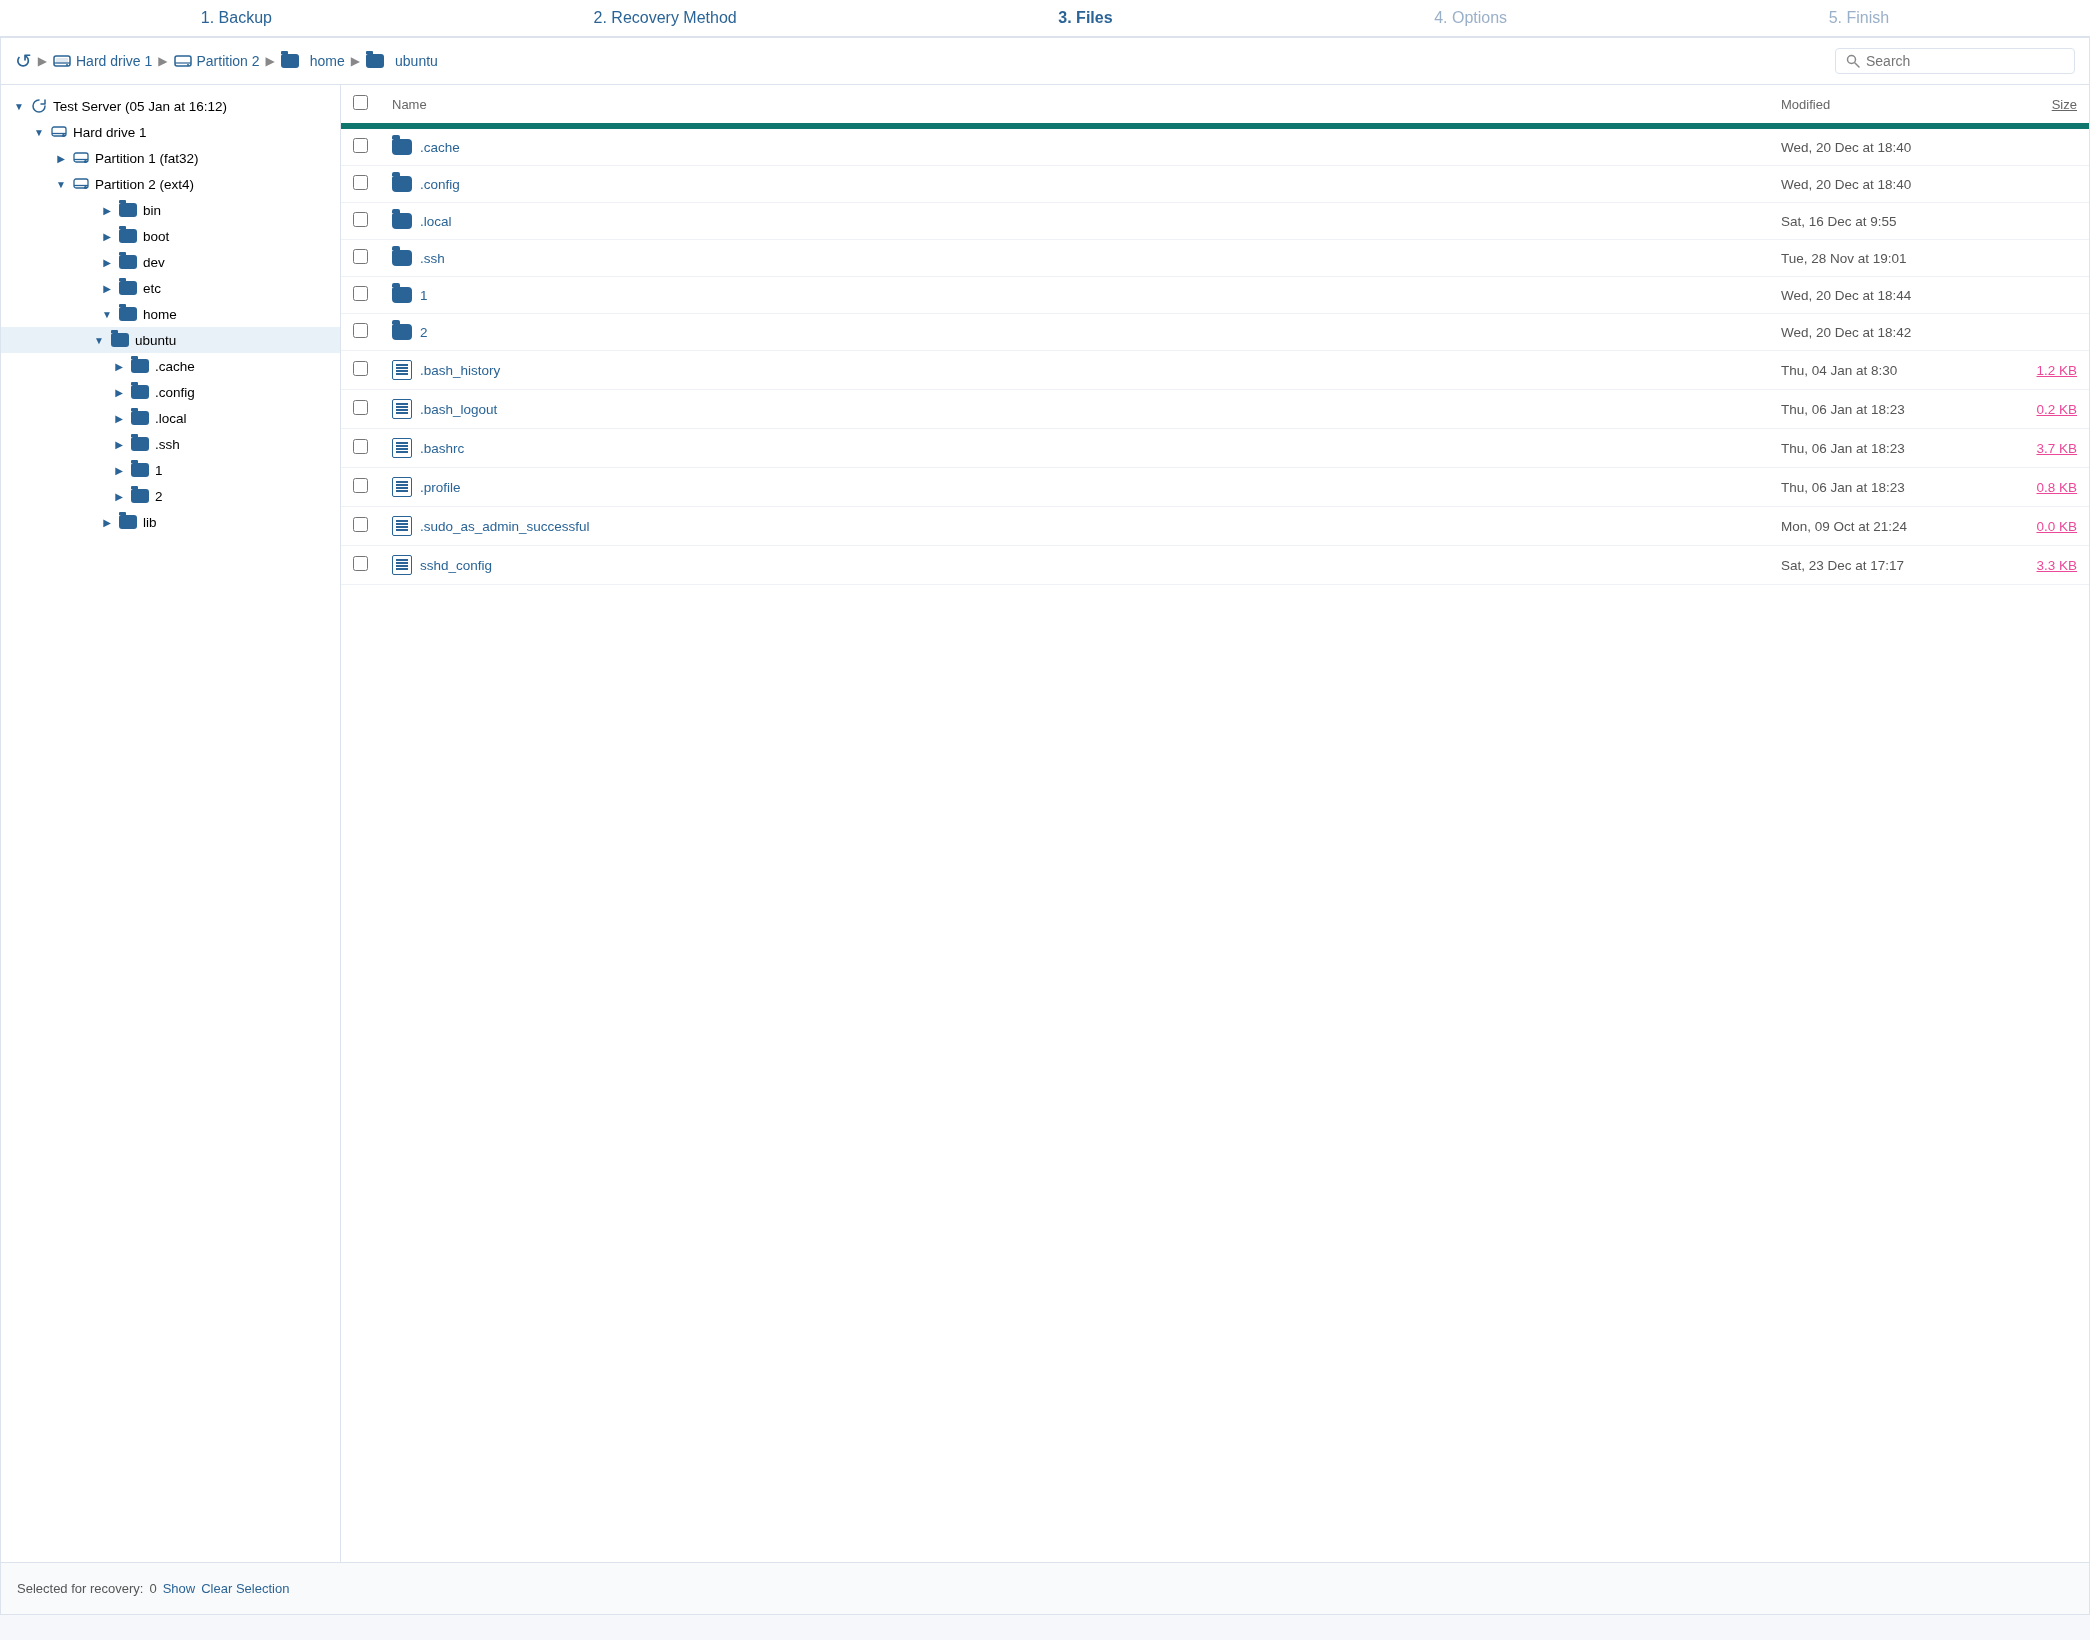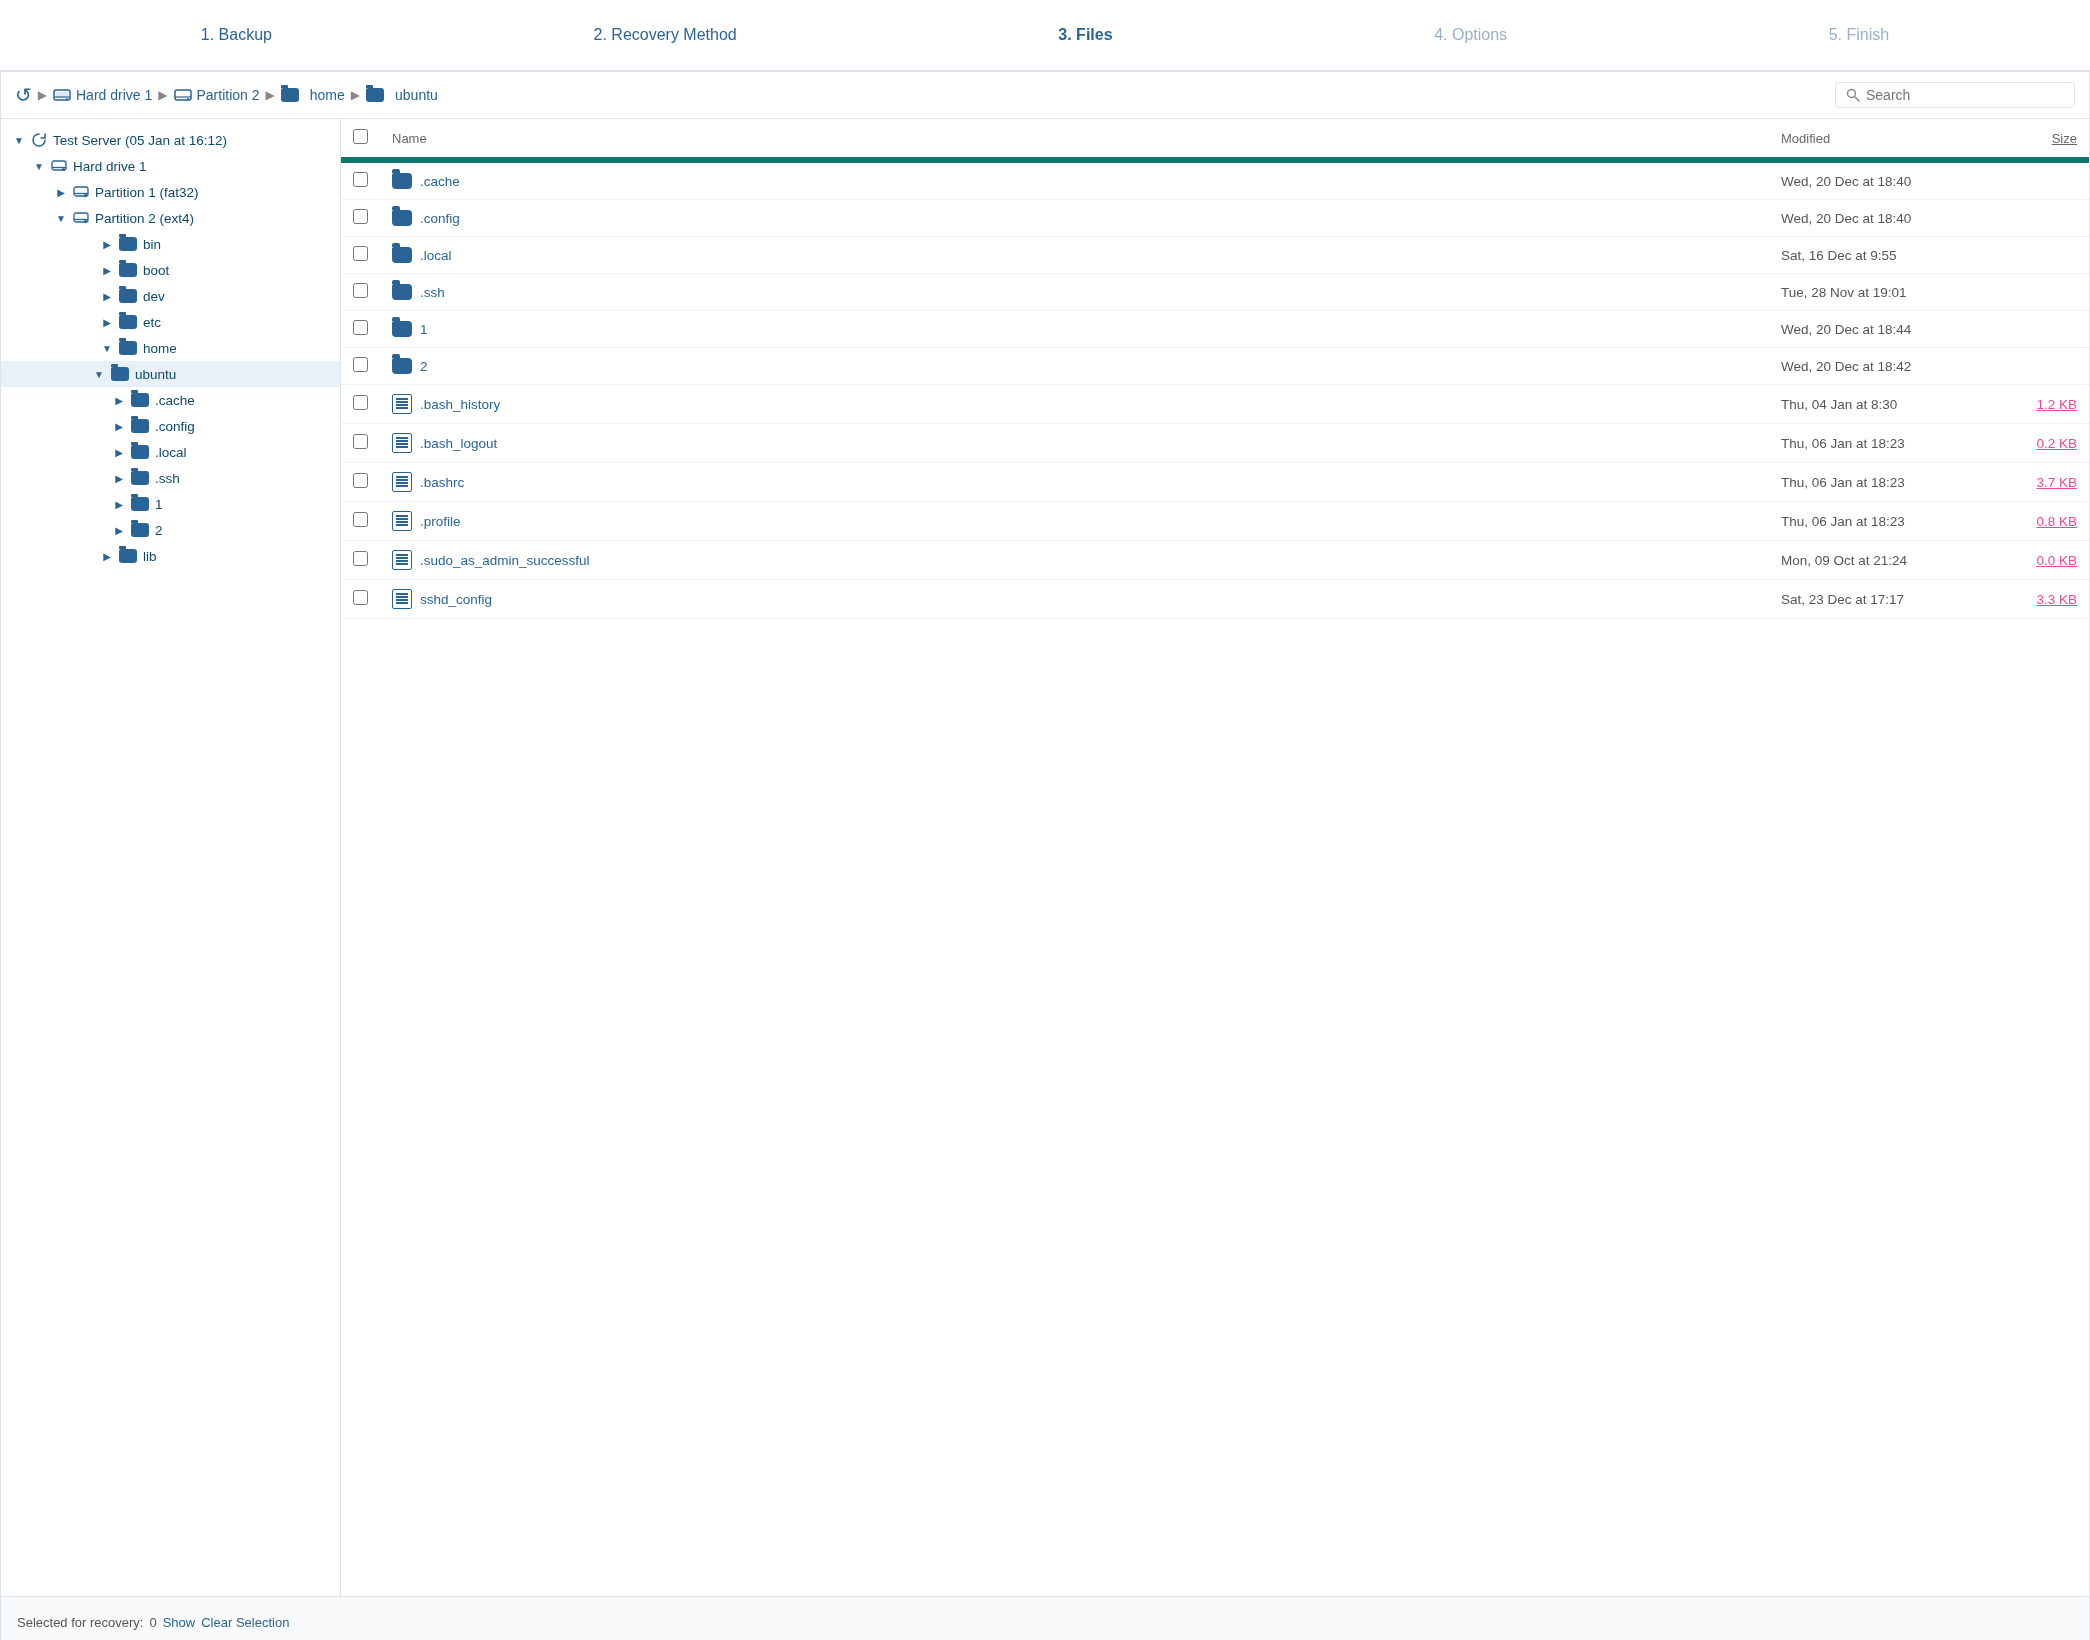--- a/index.html
+++ b/index.html
@@ -5,21 +5,21 @@
     * { box-sizing: border-box; margin: 0; padding: 0; }
     body { font-family: -apple-system, BlinkMacSystemFont, 'Segoe UI', sans-serif; font-size: 14px; background: #f5f7fa; color: #333; }
 
     
     .wizard-steps {
       display: flex;
       align-items: center;
       justify-content: space-around;
       background: #fff;
       border-bottom: 1px solid #dde3ec;
-      padding: 26px 40px;
+      padding: 9px 40px;
     }
     .wizard-step {
       font-size: 16px;
       font-weight: 500;
       color: #9ab0c8;
       cursor: pointer;
     }
     .wizard-step.active {
       color: #2a6496;
       font-weight: 600;
@@ -102,21 +102,21 @@
       background: #fff;
       padding: 8px 0;
     }
 
     .tree-item {
       display: flex;
       align-items: center;
       padding: 5px 8px;
       cursor: pointer;
       white-space: nowrap;
-      color: #0c4a6e;
+      color: #000000;
       font-size: 13.5px;
       border-radius: 0;
     }
     .tree-item.selected { background: #e8f0f8; }
 
     .tree-indent-1 { padding-left: 10px; }
     .tree-indent-2 { padding-left: 30px; }
     .tree-indent-3 { padding-left: 52px; }
     .tree-indent-4 { padding-left: 98px; }
     .tree-indent-5 { padding-left: 90px; }

